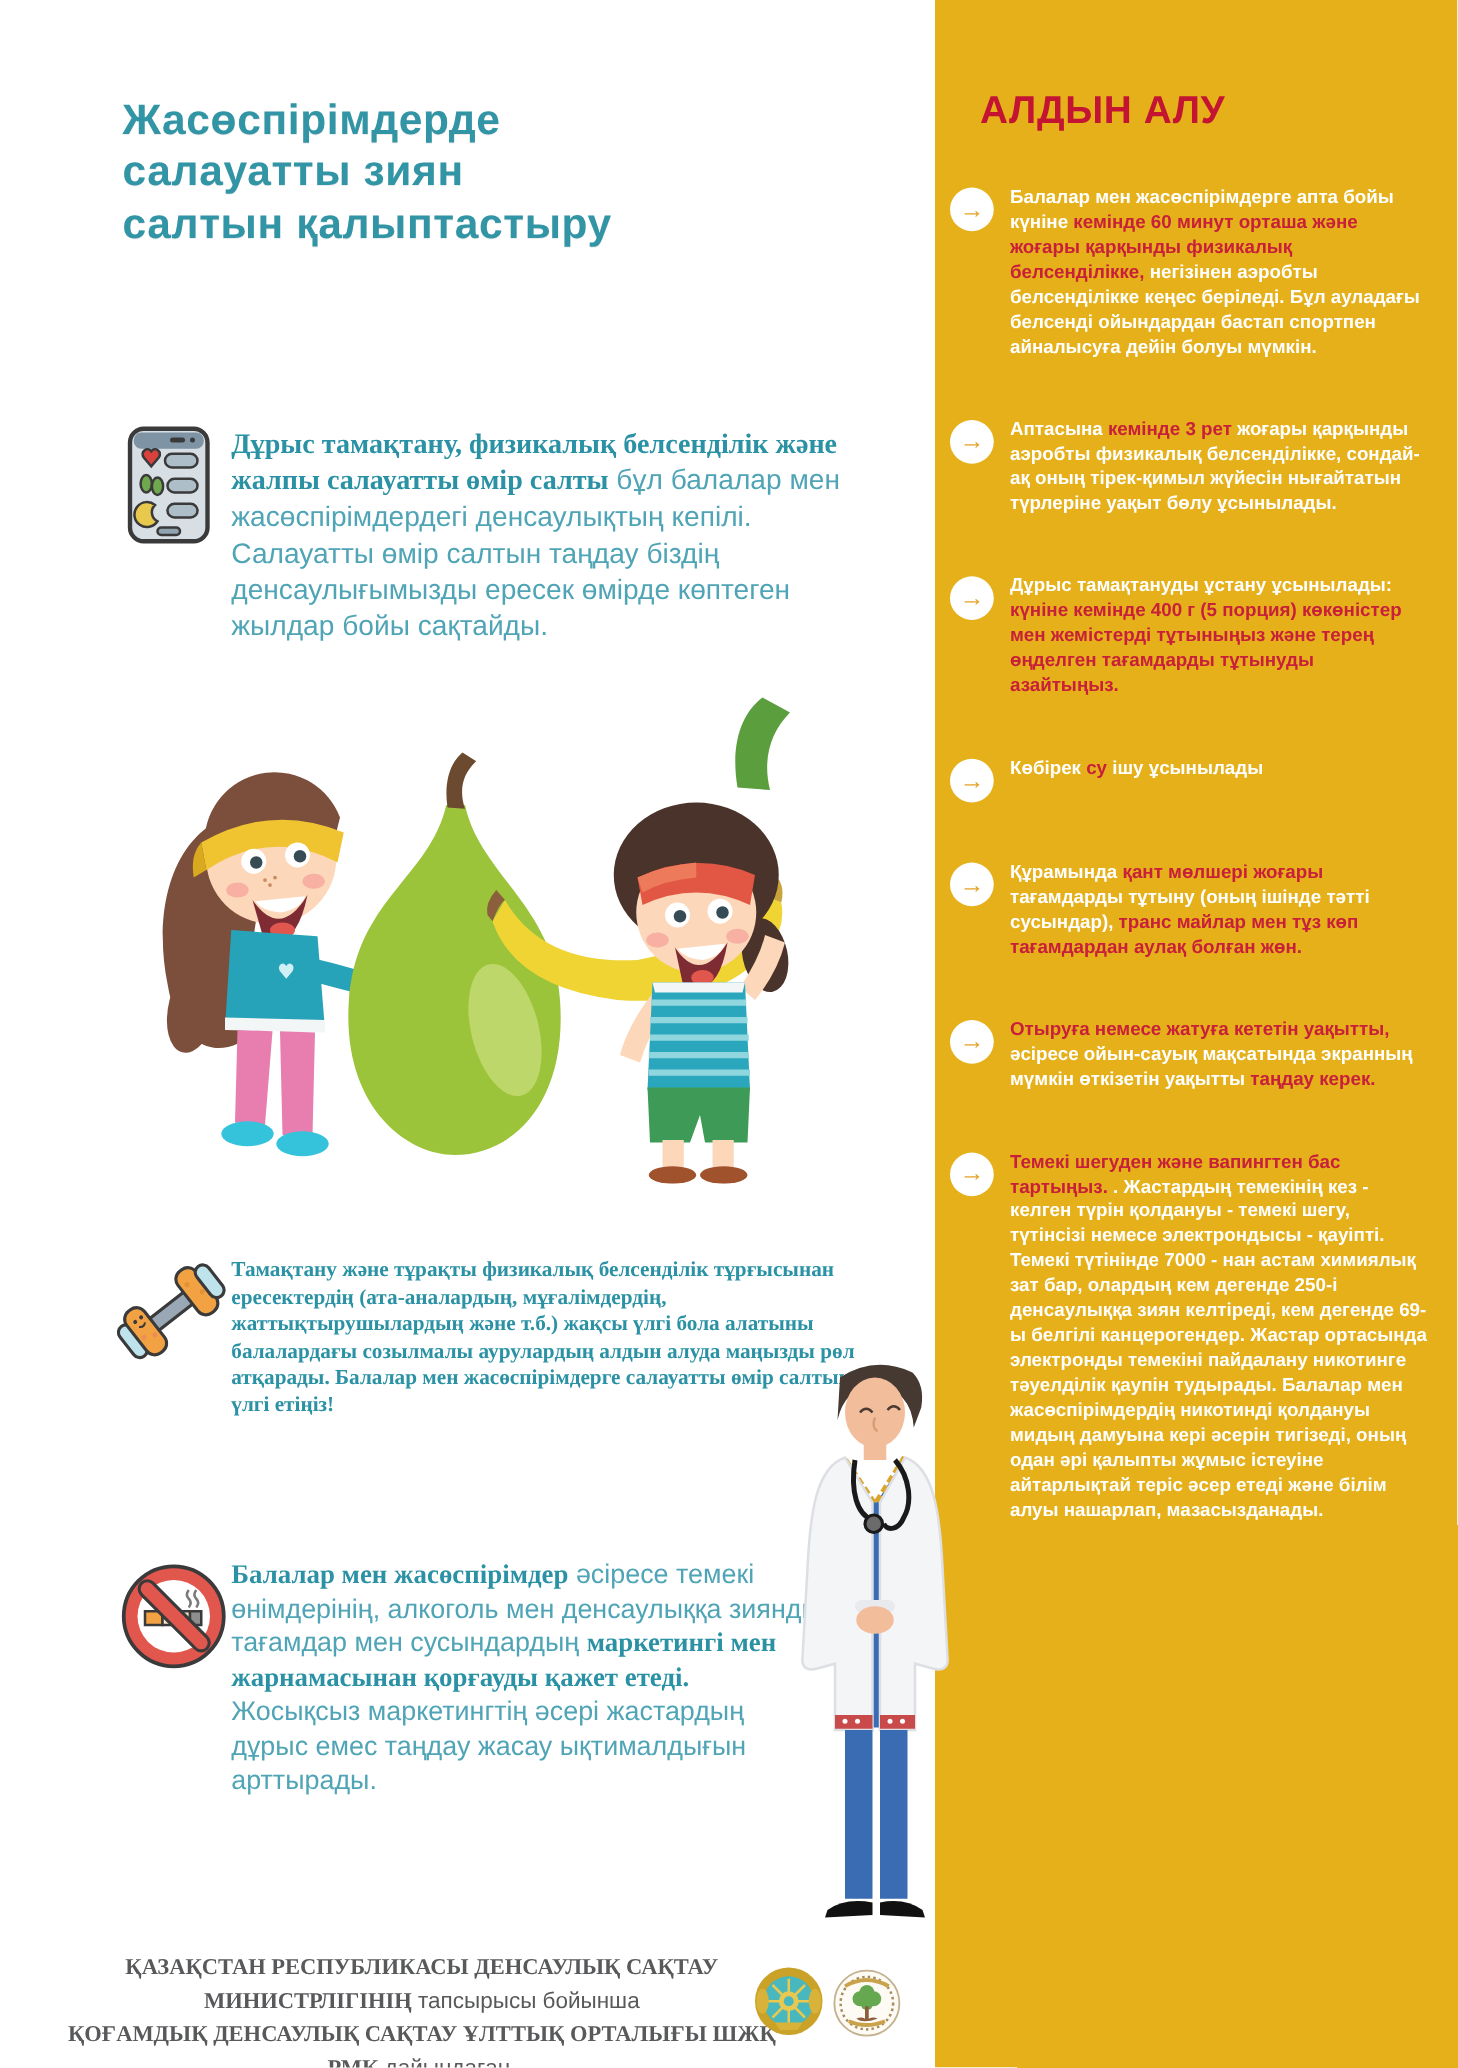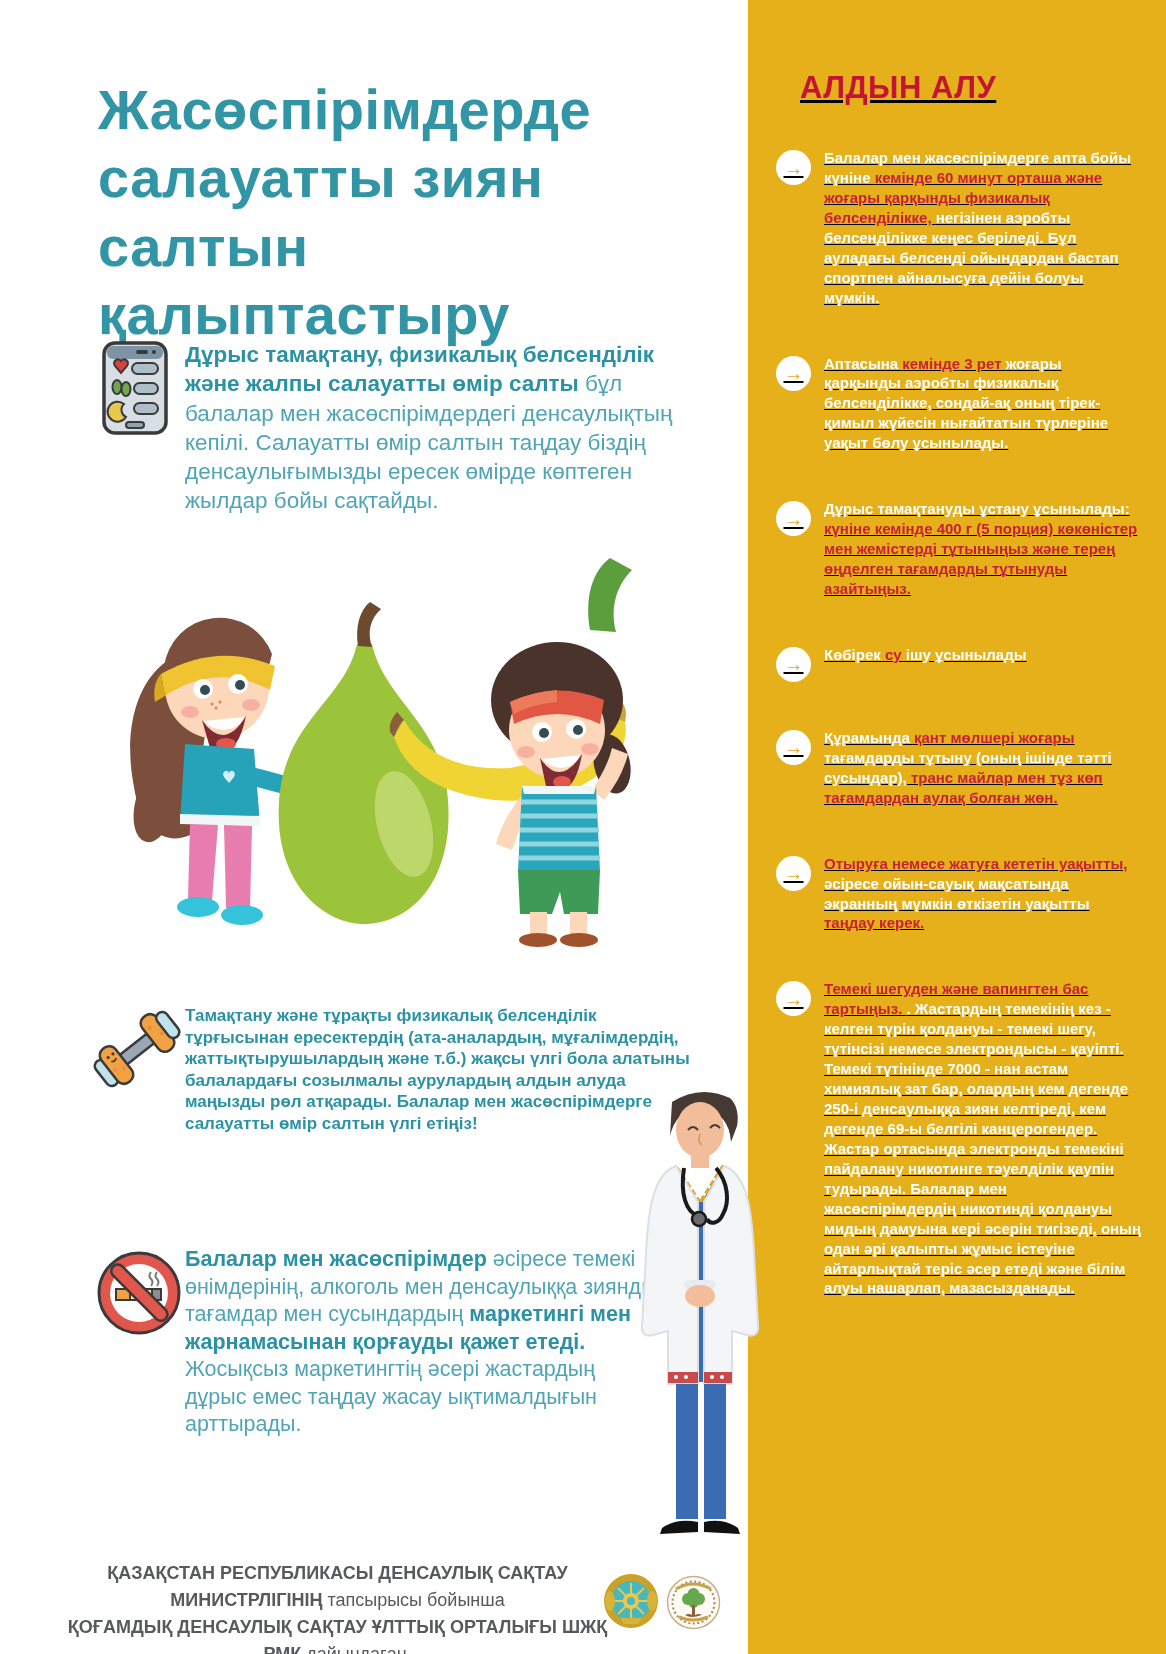--- a/index.html
+++ b/index.html
@@ -5,44 +5,44 @@
   html,body{margin:0;padding:0;}
   body{
     width:1166px;height:1654px;position:relative;background:#ffffff;
     font-family:"Liberation Sans",sans-serif;overflow:hidden;
   }
   [data-name]{box-sizing:border-box;}
 
   
   .title{
     position:absolute;left:98px;top:76px;width:600px;
-    font-size:56px;line-height:1.22;font-weight:800;color:#3295A6;
+    font-size:34px;line-height:1.22;font-weight:800;color:#3295A6;
     letter-spacing:.5px;margin:0;text-shadow:0 1px 0 rgba(0,0,0,.08);
   }
   .title span{display:block;}
 
   .icon-box{position:absolute;}
   .icon-1{left:96px;top:338px;width:82px;height:102px;}
   .icon-2{left:88px;top:1000px;width:98px;height:98px;}
   .icon-3{left:94px;top:1248px;width:90px;height:90px;}
 
   .body-text{position:absolute;margin:0;color:#4FA4B6;}
   .text-1{left:185px;top:340px;width:500px;font-size:22.5px;line-height:1.3;}
   .text-2{left:185px;top:1005px;width:505px;font-size:17px;line-height:1.27;font-weight:700;color:#2B92A5;}
   .text-3{left:185px;top:1246px;width:475px;font-size:21.5px;line-height:1.28;}
-  .seg-bold{font-weight:700;color:#2B92A5;}
+  .seg-bold{font-weight:700;color:#2B92A5;font-family:Liberation Serif, serif;}
   .seg-regular{font-weight:400;}
 
   .kids{position:absolute;left:52px;top:552px;width:640px;height:395px;}
   .doctor{position:absolute;left:610px;top:1082px;width:180px;height:470px;z-index:3;}
 
   
   .sidebar{
     position:absolute;left:748px;top:0;width:418px;height:1654px;
-    background:#E5B01A;padding:70px 24px 0 28px;overflow:hidden;z-index:1;text-decoration:underline;
+    background:#E5B01A;padding:70px 24px 0 12px;overflow:hidden;z-index:1;
   }
   .sidebar h2{
     margin:0 0 0 24px;font-size:31px;font-weight:800;color:#C31432;letter-spacing:.5px;
   }
   .bullet{display:flex;gap:13px;margin-top:46px;}
   #bullets .bullet:first-child{margin-top:42px;}
   .arrow{
     flex:0 0 35px;width:35px;height:35px;border-radius:50%;background:#ffffff;
     color:#E5A42B;display:flex;align-items:center;justify-content:center;
     font-size:20px;font-weight:700;margin-top:2px;line-height:1;

